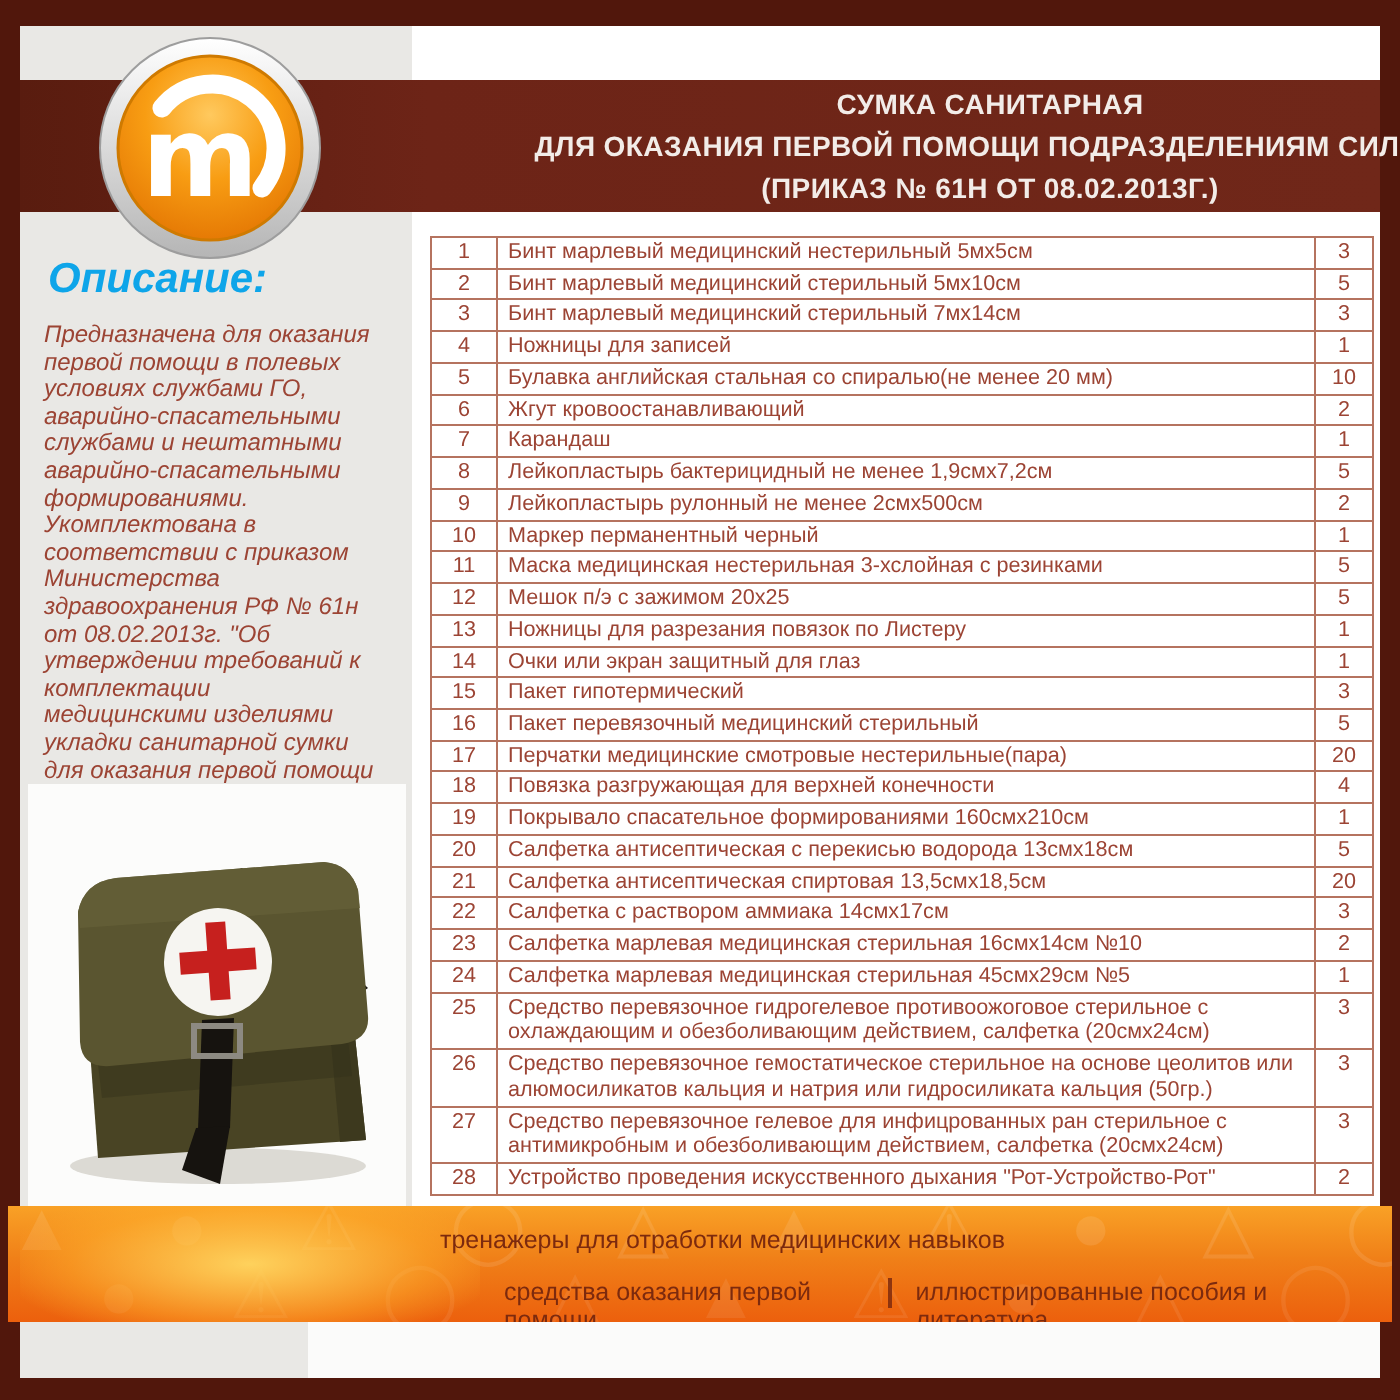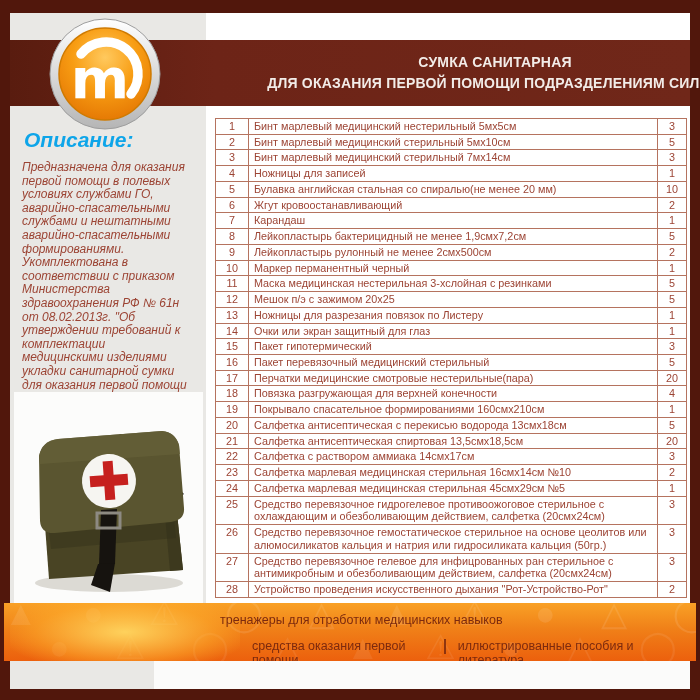--- a/index.html
+++ b/index.html
@@ -55,20 +55,21 @@
 </head>
 <body>
 
 <div class="left-panel"></div>
 <div class="right-panel"></div>
 <div class="title-band"></div>
 
 <div class="title-text">
   <div>СУМКА САНИТАРНАЯ</div>
   <div>ДЛЯ ОКАЗАНИЯ ПЕРВОЙ ПОМОЩИ ПОДРАЗДЕЛЕНИЯМ СИЛ ГО</div>
+  <div>(ПРИКАЗ № 61Н ОТ 08.02.2013Г.)</div>
 </div>
 
 <div class="logo-badge">
   <svg width="116" height="116" viewBox="0 0 116 116">
     <defs>
       <linearGradient id="ring" x1="0" y1="0" x2="0" y2="1">
         <stop offset="0" stop-color="#ffffff"></stop>
           <stop offset="1" stop-color="#b5b5b5"></stop>
       </linearGradient>
       <radialGradient id="orb" cx="50%" cy="32%" r="78%">

